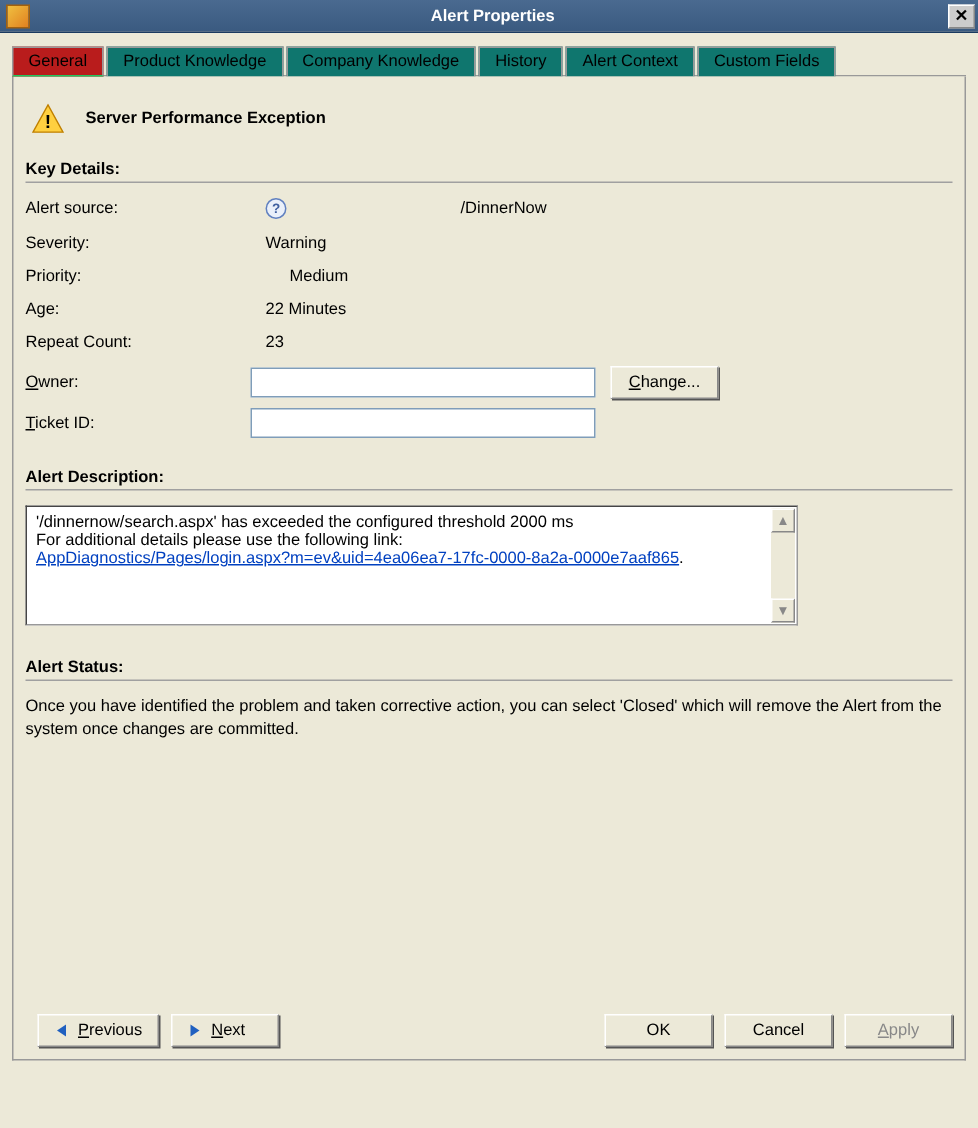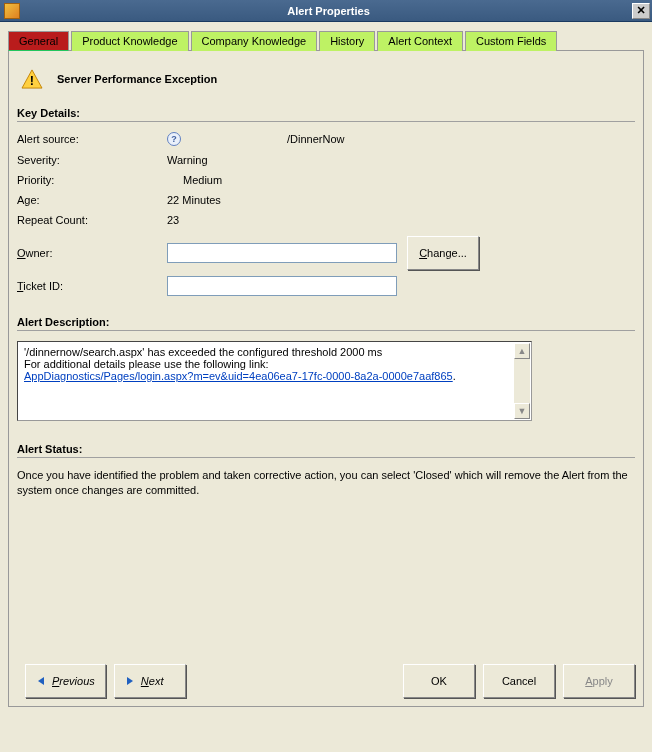--- a/index.html
+++ b/index.html
@@ -41,21 +41,21 @@
     font-size: 11px; font-weight: bold;
     cursor: pointer;
   }
   .tabs {
     display: flex;
     margin: 8px 8px 0 8px;
     border-bottom: 1px solid #999;
   }
   .tab {
     padding: 3px 10px;
-    background: #bef264;
+    background: #0f766e;
     border: 1px solid #999;
     border-bottom: none;
     margin-right: 2px;
     position: relative;
     top: 1px;
     cursor: pointer;
   }
   .tab.active {
     background: #b91c1c;
     border-bottom: 1px solid #22c55e;
@@ -90,39 +90,40 @@
     border: none;
     border-top: 1px solid #a0a0a0;
     margin: 2px 0 10px 0;
   }
   .details-grid {
     display: grid;
     grid-template-columns: 150px 120px 1fr;
     row-gap: 8px;
     align-items: center;
     margin-bottom: 10px;
+    gap: 10px;
   }
   .details-grid .label { }
   .details-grid .val { }
   .input-row {
     display: grid;
     grid-template-columns: 150px 230px auto;
     align-items: center;
     margin-bottom: 6px;
   }
   .text-input {
     height: 20px;
     border: 1px solid #7f9db9;
     background: #fff;
     padding: 1px 3px;
     font-family: inherit;
     font-size: 11px;
   }
   .btn {
-    height: 34px;
+    height: 22px;
     min-width: 72px;
     background: #ece9d8;
     border: 1px solid #888;
     border-top-color: #fff;
     border-left-color: #fff;
     box-shadow: 1px 1px 0 #555;
     font-family: inherit;
     font-size: 11px;
     cursor: pointer;
     padding: 0 10px;
@@ -167,21 +168,20 @@
   .footer {
     position: absolute;
     left: 8px; right: 8px; bottom: 8px;
     display: flex;
     align-items: center;
   }
   .footer .nav-btn {
     display: flex;
     align-items: center;
     gap: 6px;
-    font-style: italic;
   }
   .footer .spacer { flex: 1; }
   .footer .btn { margin-left: 8px; }
   .underline-key { text-decoration: underline; }
   .help-icon-circle {
     display:inline-block; width:14px; height:14px;
     border:1px solid #6080c0; border-radius:50%;
     color:#4060a0; font-weight:bold; font-size:9px;
     text-align:center; line-height:12px;
     background:#eaf0fa;

